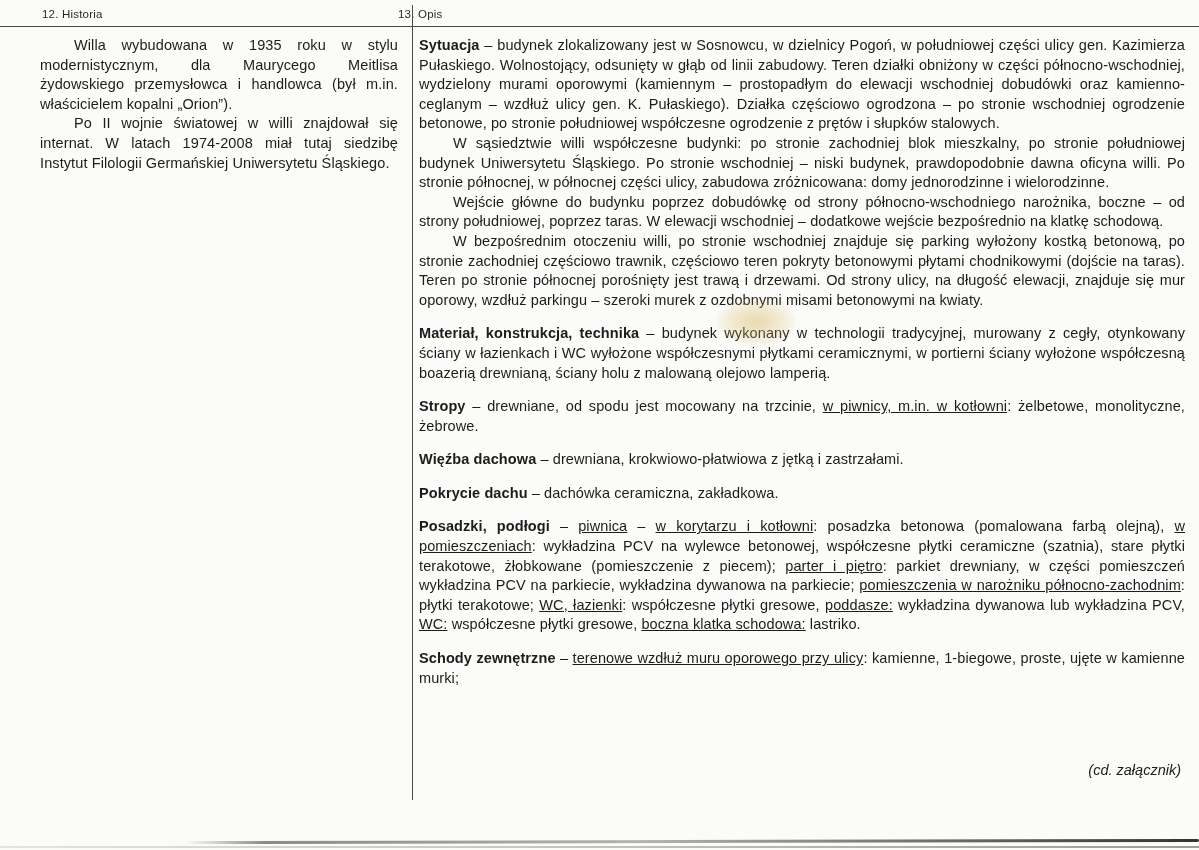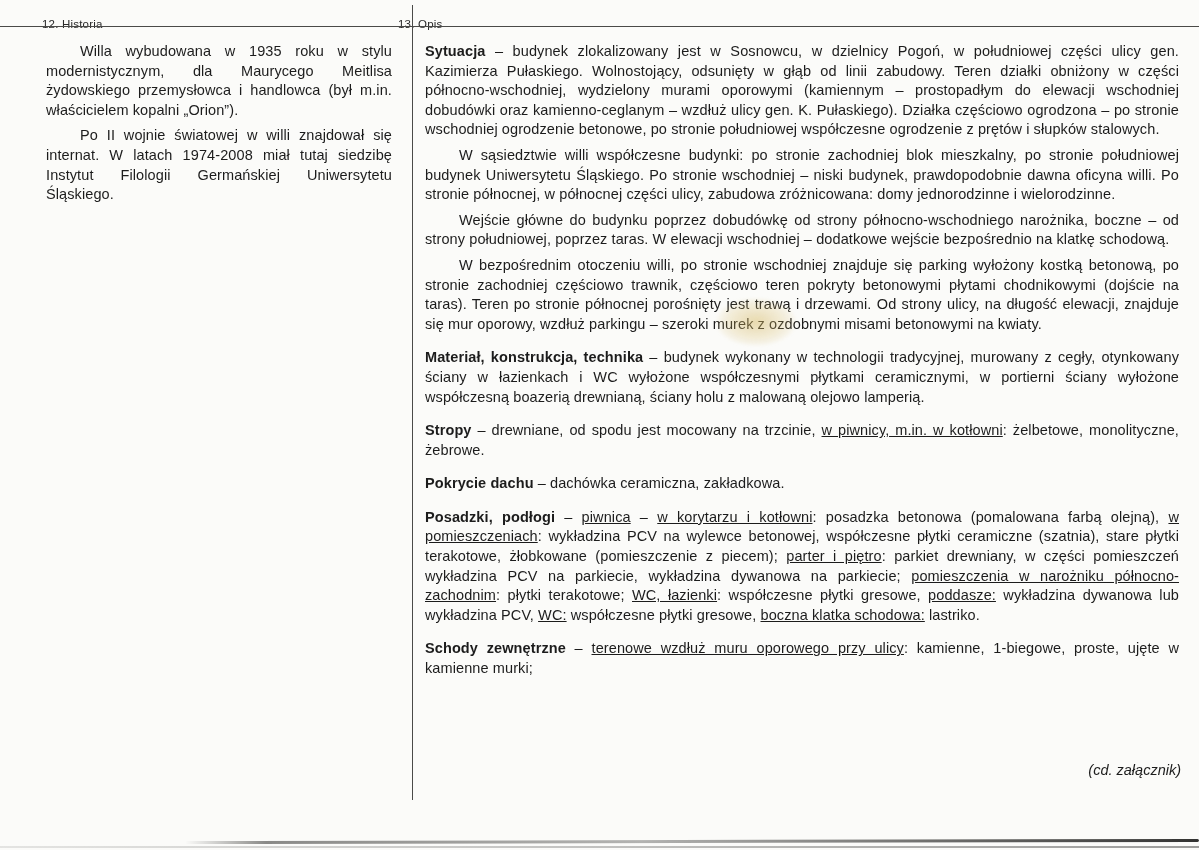--- a/index.html
+++ b/index.html
@@ -14,21 +14,20 @@
     width:1199px; height:850px;
     background:#fbfbf9;
     color:#1e1e1e;
     overflow:hidden;
   }
   .col-header {
     position:absolute; top:8px;
     font-size:11.5px; color:#2a2a2a;
     letter-spacing:0.2px;
     white-space:nowrap;
-    margin-top:10px;
   }
   .header-historia { left:42px; }
   .header-opis { left:398px; }
   .top-rule {
     position:absolute; top:26px; left:0;
     width:1199px; height:1px;
     background:#4a4a48;
   }
   .v-divider {
     position:absolute; top:5px; left:412px;
@@ -38,21 +37,21 @@
   .column {
     position:absolute;
     text-align:justify;
     font-size:14.5px;
     line-height:19.6px;
     letter-spacing:0.1px;
     color:#1c1c1c;
   }
   .col-left  { top:36px; left:40px;  width:358px; }
   .col-right { top:36px; left:419px; width:766px; }
-  .column p { margin:6px; }
+  .column p { margin:0; }
   .column p.indent { text-indent:34px; }
   .column p.gap { margin-top:14px; }
   .bold { font-weight:bold; }
   .underline { text-decoration:underline; }
   .footer-note {
     position:absolute; top:762px; right:18px;
     font-size:14.5px; font-style:italic; color:#1c1c1c;text-align:right;
   }
   .stain {
     position:absolute; left:716px; top:298px;
@@ -96,20 +95,21 @@
       <p class="indent"><span>Po II wojnie światowej w willi znajdował się internat. W latach 1974-2008 miał tutaj siedzibę Instytut Filologii Germańskiej Uniwersytetu Śląskiego.</span></p>
     </div>
 
   <div class="column col-right">
       <p><span class="bold">Sytuacja</span><span> – budynek zlokalizowany jest w Sosnowcu, w dzielnicy Pogoń, w południowej części ulicy gen. Kazimierza Pułaskiego. Wolnostojący, odsunięty w głąb od linii zabudowy. Teren działki obniżony w części północno-wschodniej, wydzielony murami oporowymi (kamiennym – prostopadłym do elewacji wschodniej dobudówki oraz kamienno-ceglanym – wzdłuż ulicy gen. K. Pułaskiego). Działka częściowo ogrodzona – po stronie wschodniej ogrodzenie betonowe, po stronie południowej współczesne ogrodzenie z prętów i słupków stalowych.</span></p>
       <p class="indent"><span>W sąsiedztwie willi współczesne budynki: po stronie zachodniej blok mieszkalny, po stronie południowej budynek Uniwersytetu Śląskiego. Po stronie wschodniej – niski budynek, prawdopodobnie dawna oficyna willi. Po stronie północnej, w północnej części ulicy, zabudowa zróżnicowana: domy jednorodzinne i wielorodzinne.</span></p>
       <p class="indent"><span>Wejście główne do budynku poprzez dobudówkę od strony północno-wschodniego narożnika, boczne – od strony południowej, poprzez taras. W elewacji wschodniej – dodatkowe wejście bezpośrednio na klatkę schodową.</span></p>
       <p class="indent"><span>W bezpośrednim otoczeniu willi, po stronie wschodniej znajduje się parking wyłożony kostką betonową, po stronie zachodniej częściowo trawnik, częściowo teren pokryty betonowymi płytami chodnikowymi (dojście na taras). Teren po stronie północnej porośnięty jest trawą i drzewami. Od strony ulicy, na długość elewacji, znajduje się mur oporowy, wzdłuż parkingu – szeroki murek z ozdobnymi misami betonowymi na kwiaty.</span></p>
       <p class="gap"><span class="bold">Materiał, konstrukcja, technika</span><span> – budynek wykonany w technologii tradycyjnej, murowany z cegły, otynkowany ściany w łazienkach i WC wyłożone współczesnymi płytkami ceramicznymi, w portierni ściany wyłożone współczesną boazerią drewnianą, ściany holu z malowaną olejowo lamperią.</span></p>
       <p class="gap"><span class="bold">Stropy</span><span> – drewniane, od spodu jest mocowany na trzcinie, </span><span class="underline">w piwnicy, m.in. w kotłowni</span><span>: żelbetowe, monolityczne, żebrowe.</span></p>
+      <p class="gap"><span class="bold">Więźba dachowa</span><span> – drewniana, krokwiowo-płatwiowa z jętką i zastrzałami.</span></p>
       <p class="gap"><span class="bold">Pokrycie dachu</span><span> – dachówka ceramiczna, zakładkowa.</span></p>
       <p class="gap"><span class="bold">Posadzki, podłogi</span><span> – </span><span class="underline">piwnica</span><span> – </span><span class="underline">w korytarzu i kotłowni</span><span>: posadzka betonowa (pomalowana farbą olejną), </span><span class="underline">w pomieszczeniach</span><span>: wykładzina PCV na wylewce betonowej, współczesne płytki ceramiczne (szatnia), stare płytki terakotowe, żłobkowane (pomieszczenie z piecem); </span><span class="underline">parter i piętro</span><span>: parkiet drewniany, w części pomieszczeń wykładzina PCV na parkiecie, wykładzina dywanowa na parkiecie; </span><span class="underline">pomieszczenia w narożniku północno-zachodnim</span><span>: płytki terakotowe; </span><span class="underline">WC, łazienki</span><span>: współczesne płytki gresowe, </span><span class="underline">poddasze:</span><span> wykładzina dywanowa lub wykładzina PCV, </span><span class="underline">WC:</span><span> współczesne płytki gresowe, </span><span class="underline">boczna klatka schodowa:</span><span> lastriko.</span></p>
       <p class="gap"><span class="bold">Schody zewnętrzne</span><span> – </span><span class="underline">terenowe wzdłuż muru oporowego przy ulicy</span><span>: kamienne, 1-biegowe, proste, ujęte w kamienne murki;</span></p>
     </div>
 
   <div class="footer-note">(cd. załącznik)</div>
 
   <div class="stain"></div>
   <div class="scan-edge-bottom"></div>
   <div class="scan-edge-bottom2"></div>

